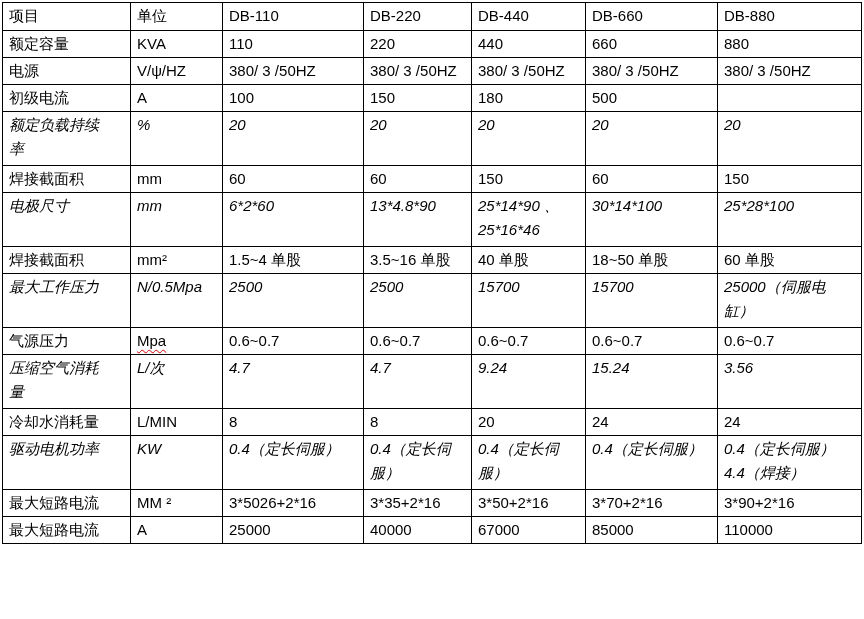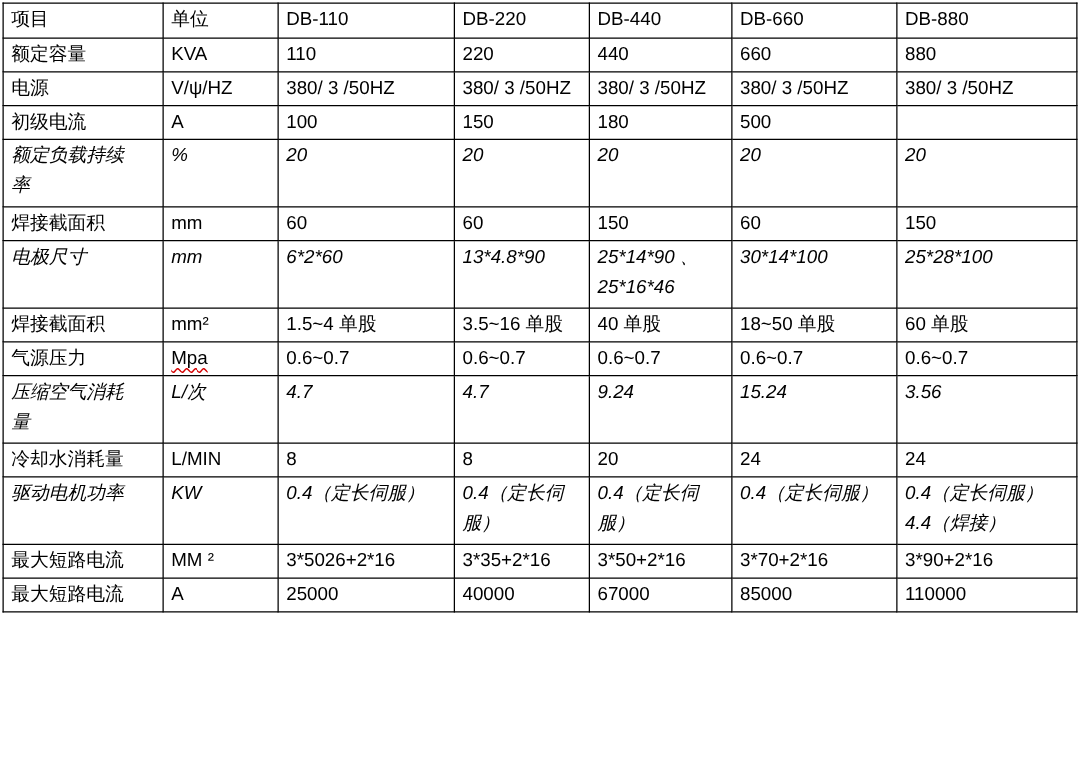--- a/index.html
+++ b/index.html
@@ -132,20 +132,30 @@
         </tr>
         <tr>
           <td>焊接截面积</td>
           <td><span>mm²</span></td>
           <td>1.5~4 单股</td>
           <td>3.5~16 单股</td>
           <td>40 单股</td>
           <td>18~50 单股</td>
           <td>60 单股</td>
         </tr>
+        <tr class="tall">
+          <td>最大工作压力</td>
+          <td><span>N/0.5Mpa</span></td>
+          <td>2500</td>
+          <td>2500</td>
+          <td>15700</td>
+          <td>15700</td>
+          <td>25000（伺服电
+缸）</td>
+        </tr>
         <tr>
           <td>气源压力</td>
           <td><span class="misspell">Mpa</span></td>
           <td>0.6~0.7</td>
           <td>0.6~0.7</td>
           <td>0.6~0.7</td>
           <td>0.6~0.7</td>
           <td>0.6~0.7</td>
         </tr>
         <tr class="tall">

